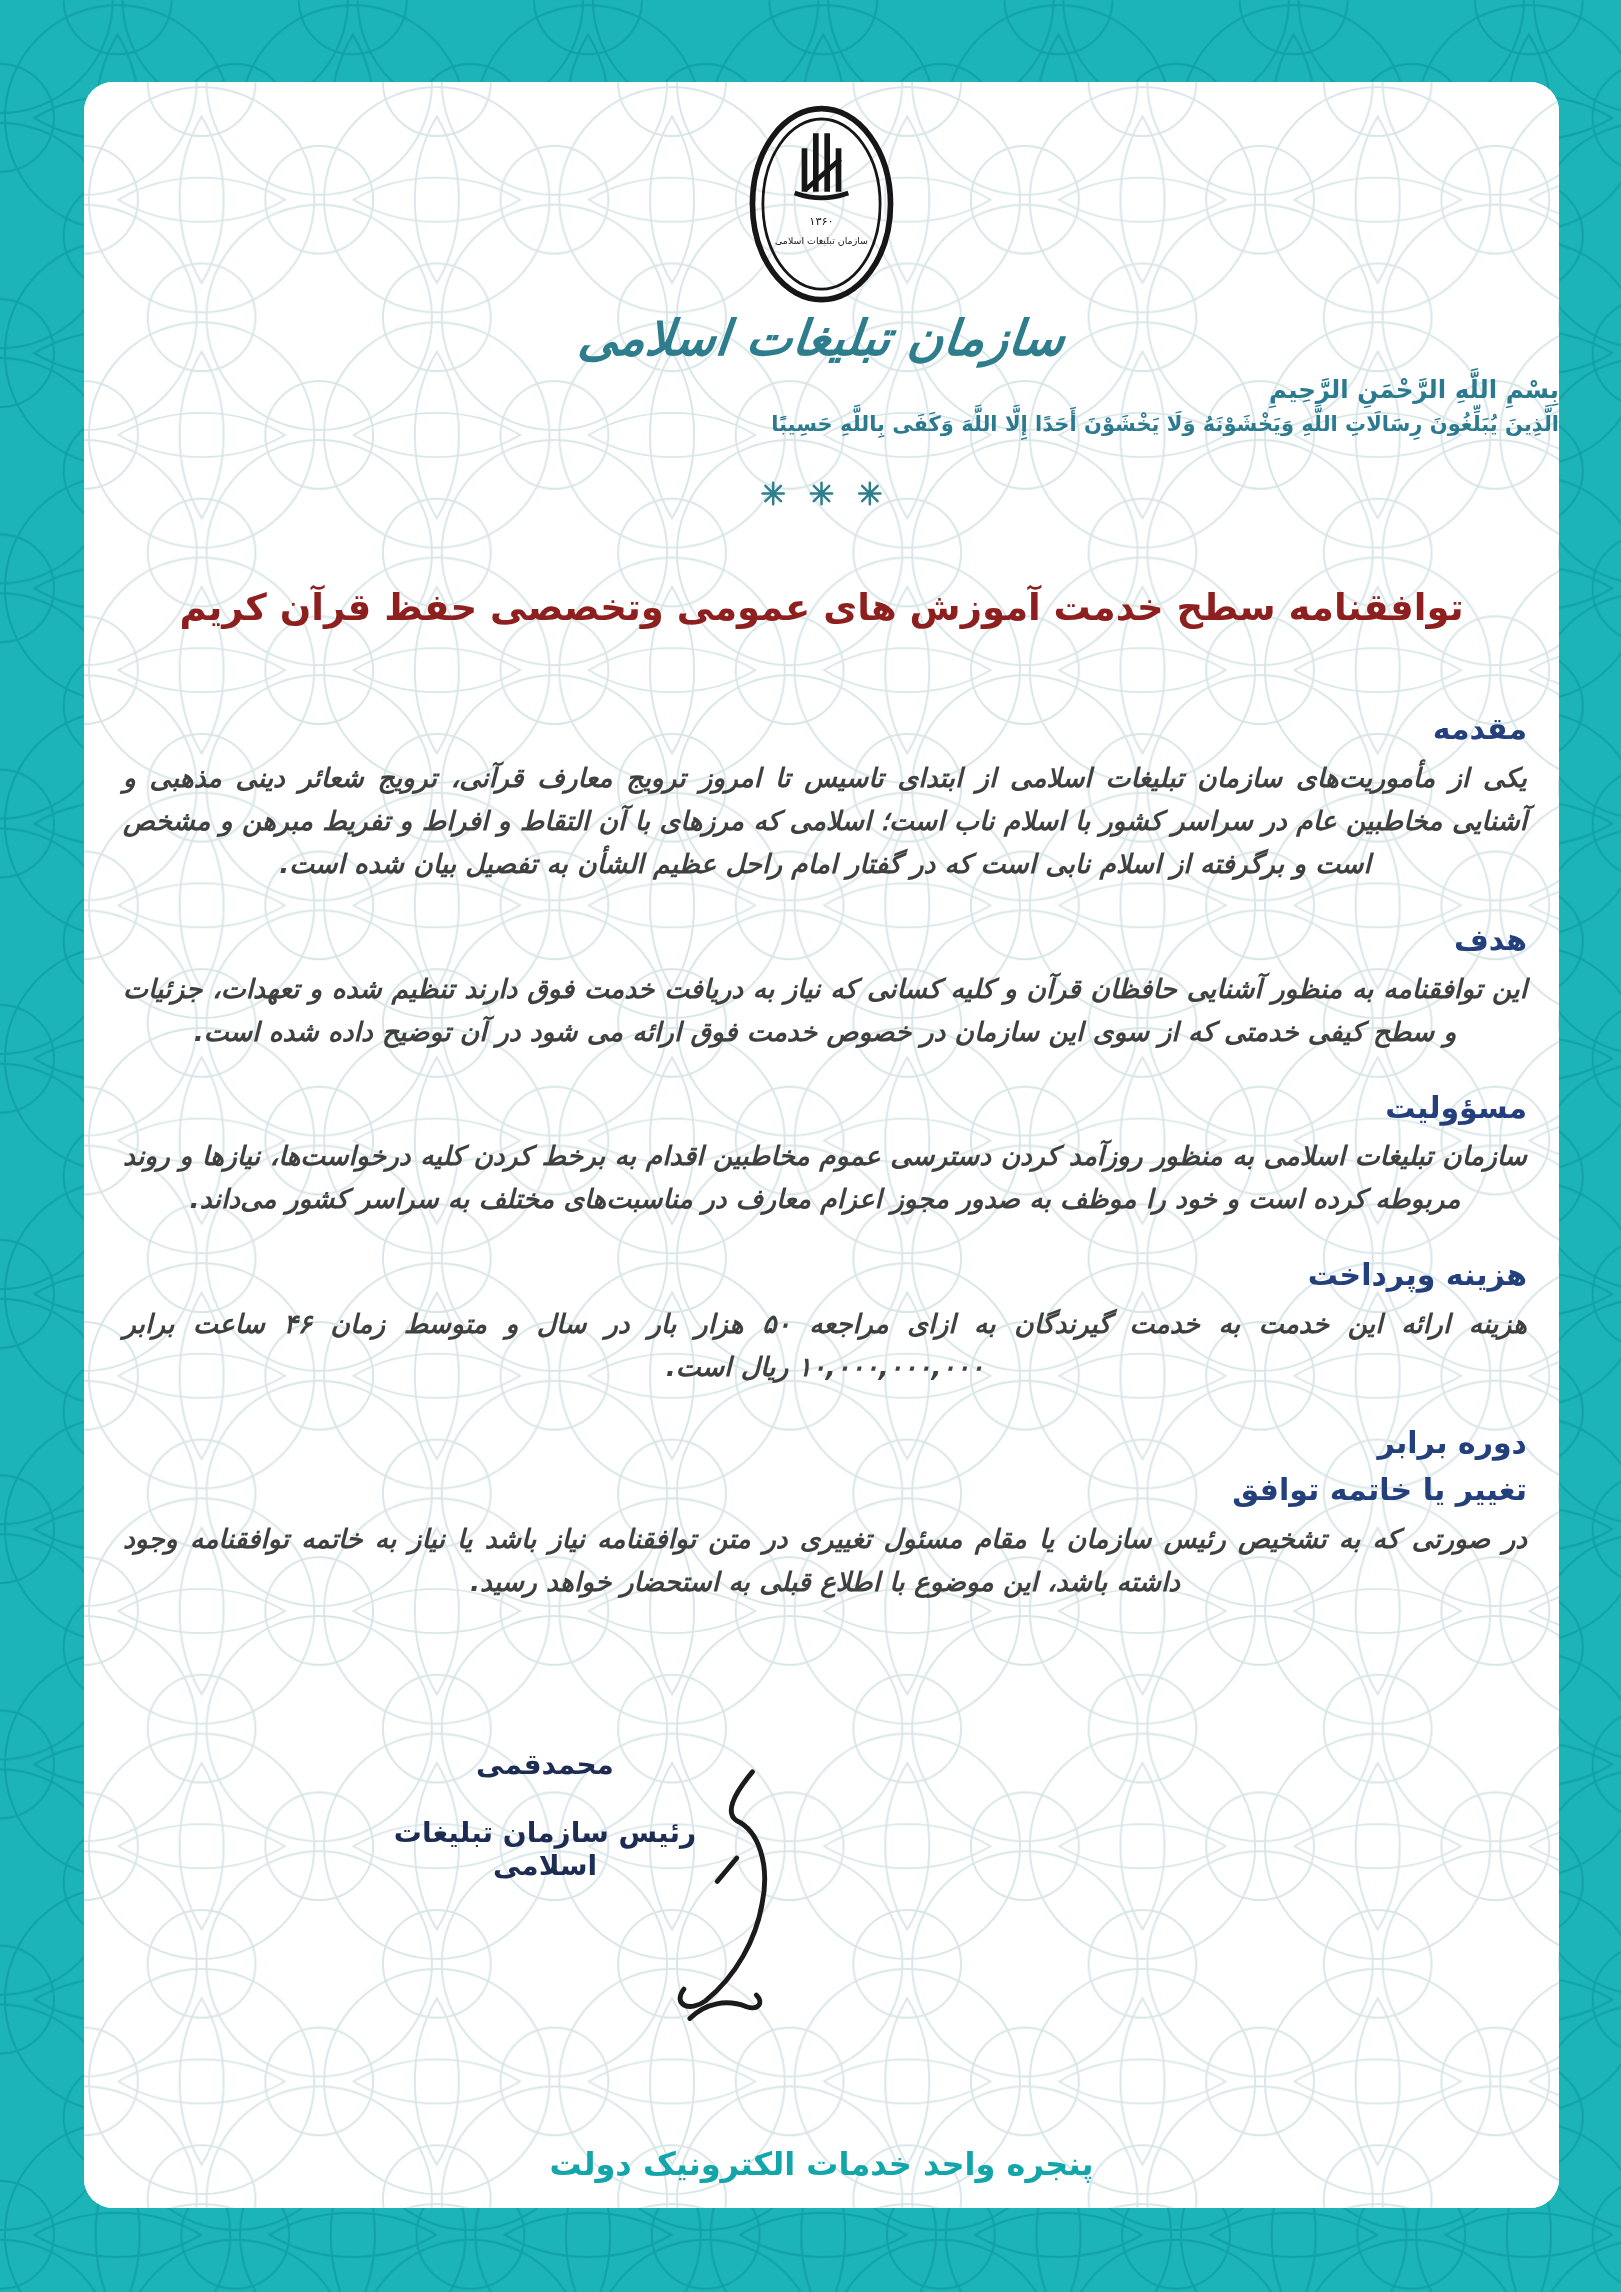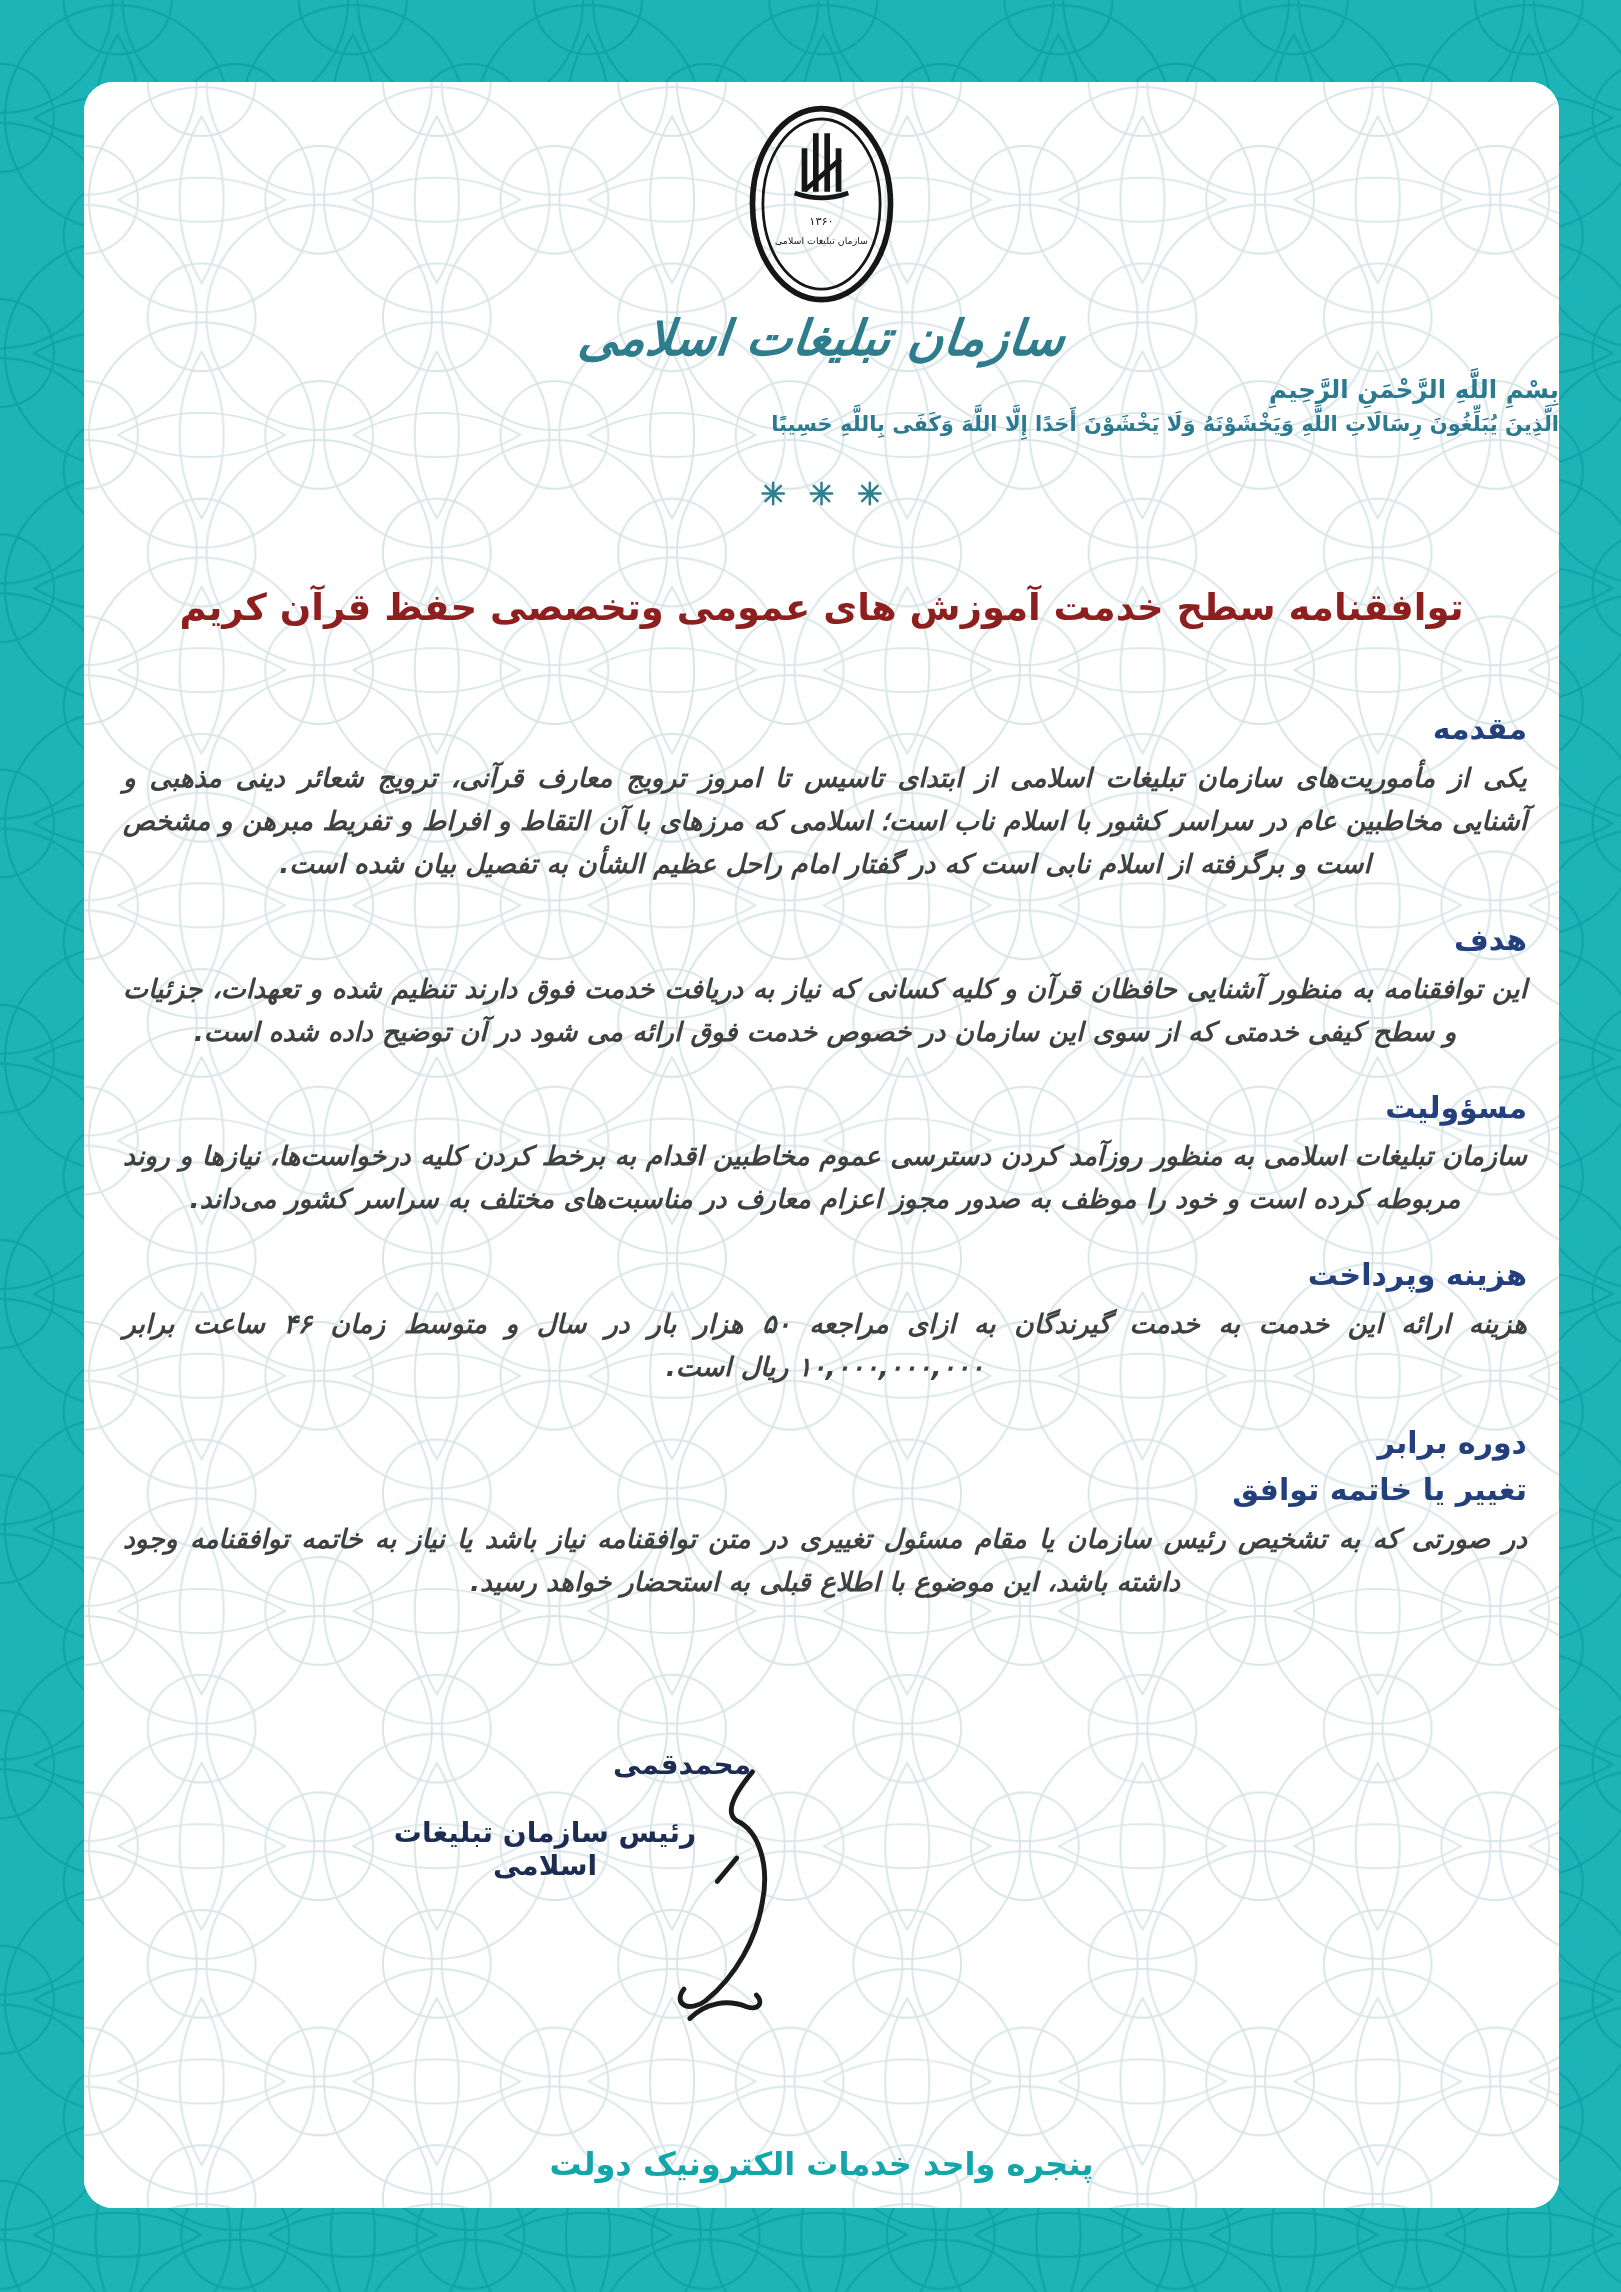--- a/index.html
+++ b/index.html
@@ -32,21 +32,21 @@
   .sections { position:absolute; top:627px; left:0; right:0;
        padding:0 32px 0 39px; direction:rtl; }
   .sec h2 { color:#24407c; font-size:30px; font-weight:bold;
        line-height:39px; text-align:right; margin-bottom:7.8px; }
   .sec p { color:#404040; font-size:26.5px; line-height:43px; font-weight:bold;
        text-align:justify; text-align-last:center; -moz-text-align-last:center;
        margin-bottom:35px;font-style:italic; }
 
   .signature { position:absolute; top:1666px; left:255px; width:412px;
        text-align:center; direction:rtl; }
-  .signature .sig-name { color:#1d2c52; font-size:28px; font-weight:bold;text-align:right; }
+  .signature .sig-name { color:#1d2c52; font-size:28px; font-weight:bold; }
   .signature .sig-role { margin-top:35px; color:#1d2c52; font-size:28px; font-weight:bold; }
   .sig-scribble { position:absolute; left:549px; top:1684px; width:186px;
        height:274px; z-index:2; }
 
   .footer { position:absolute; top:2063px; left:0; right:0; text-align:center;
        color:#12a5aa; font-size:32px; font-weight:bold; direction:rtl; }
 </style>
 </head>
 <body>
 

